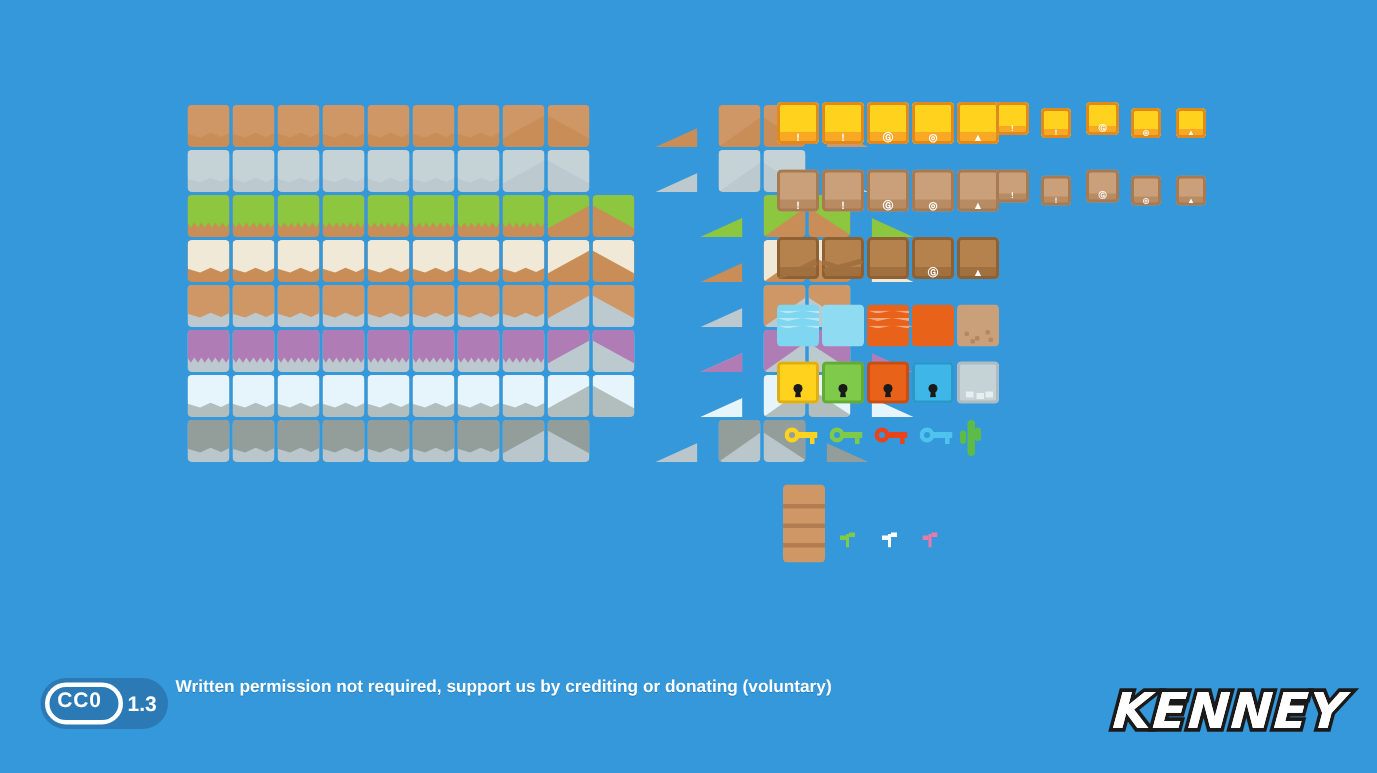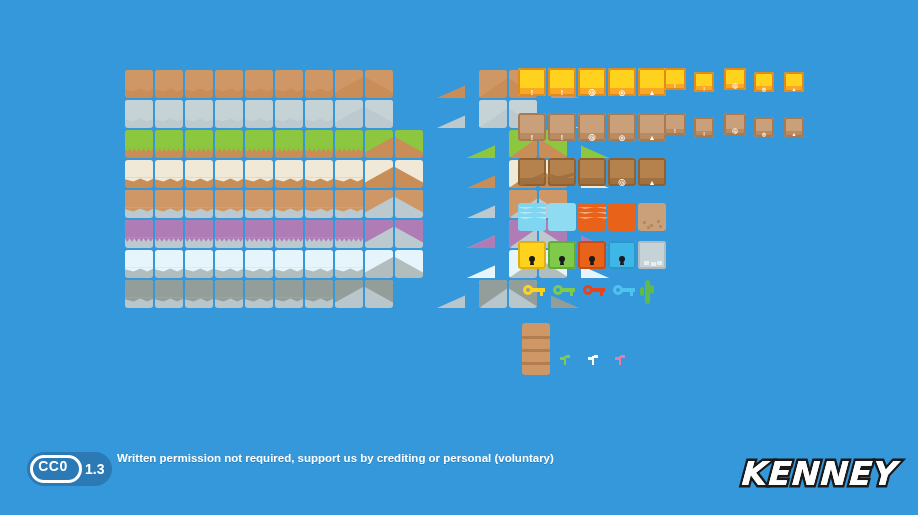--- a/index.html
+++ b/index.html
@@ -812,21 +812,21 @@
 
   <div id="footer">
 
     <div id="cc0-badge">
       <div id="cc0-ring"></div>
       <div id="cc0-text">CC0</div>
       <div id="cc0-ver">1.3</div>
     </div>
 
     <div id="license-lines">
-      <div>Written permission not required, support us by crediting or personal (voluntary)</div>
+      <div>Written permission not required, support us by crediting or donating (voluntary)</div>
     </div>
 
     <div id="kenney-logo">
       <div id="kenney-text">KENNEY</div>
       <div id="kenney-text-fill">KENNEY</div>
     </div>
 
   </div>
 </div>
 

